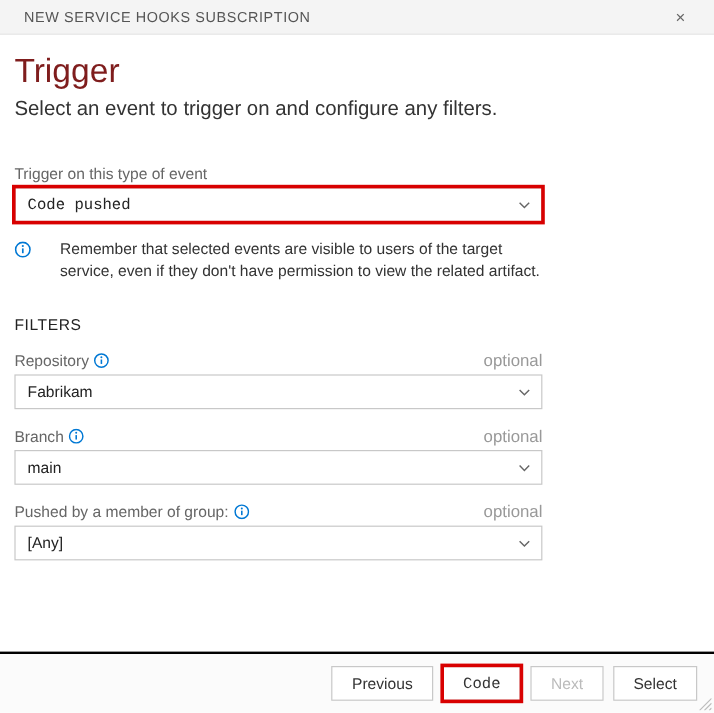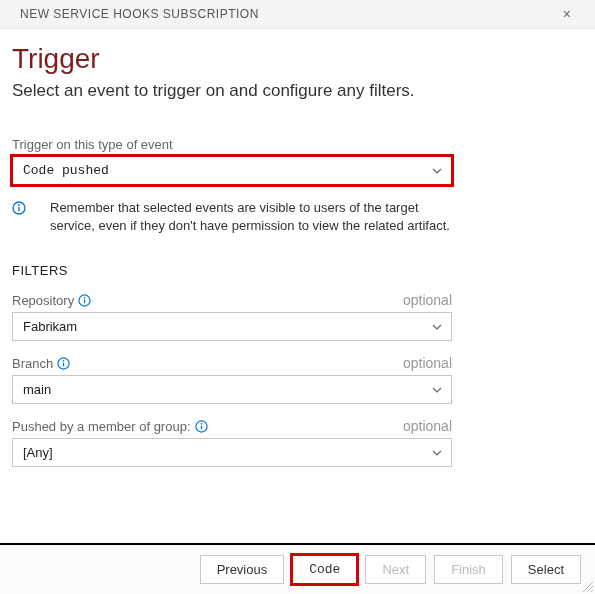--- a/index.html
+++ b/index.html
@@ -255,21 +255,20 @@
       </span>
     </div>
   </div>
 
 </div>
 
 <div class="btnbar">
   <button class="btn">Previous</button>
   <button class="btn highlight-red">Code</button>
   <button class="btn disabled">Next</button>
-  <button class="btn disabled">Finish</button>
   <button class="btn">Select</button>
 </div>
 
 <div class="resize-grip">
   <svg width="12" height="12" viewBox="0 0 12 12">
     <line x1="2" y1="12" x2="12" y2="2" stroke="#bbb" stroke-width="1"></line>
     <line x1="6" y1="12" x2="12" y2="6" stroke="#bbb" stroke-width="1"></line>
     <line x1="10" y1="12" x2="12" y2="10" stroke="#bbb" stroke-width="1"></line>
   </svg>
 </div>

